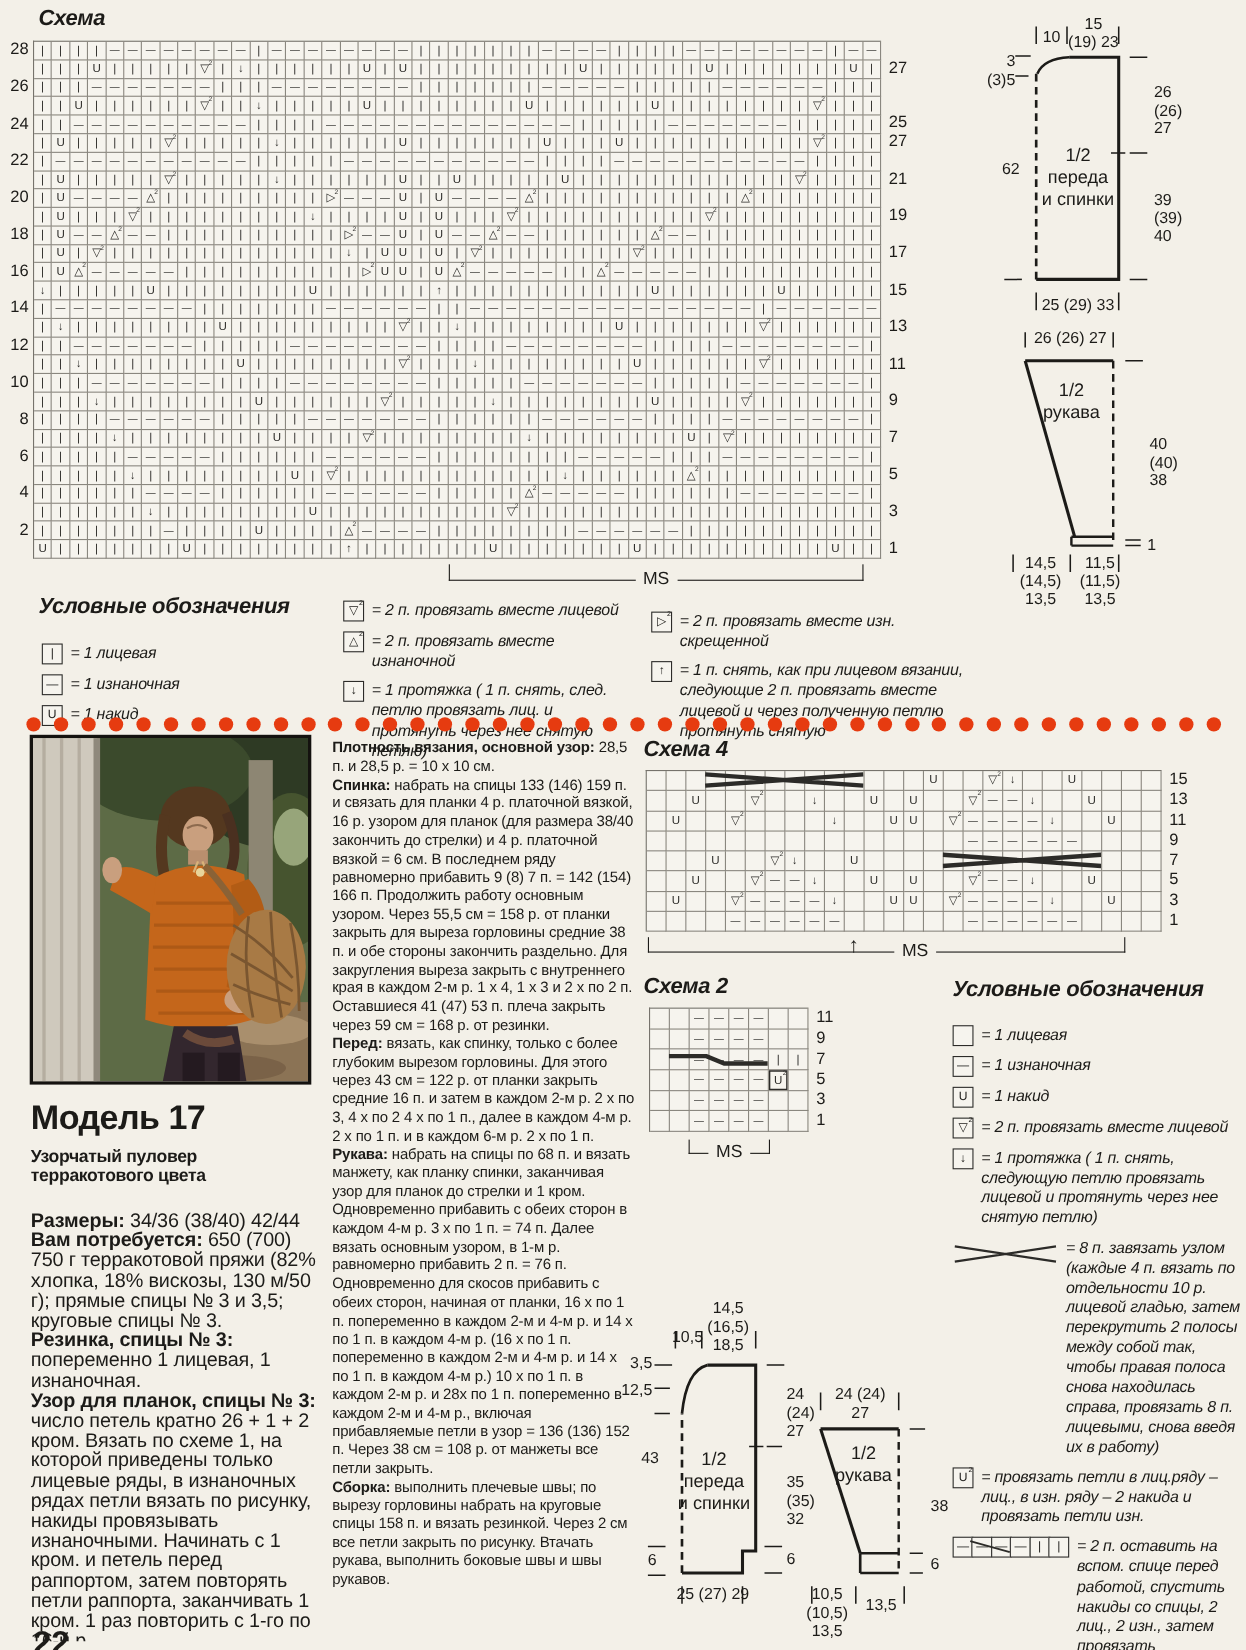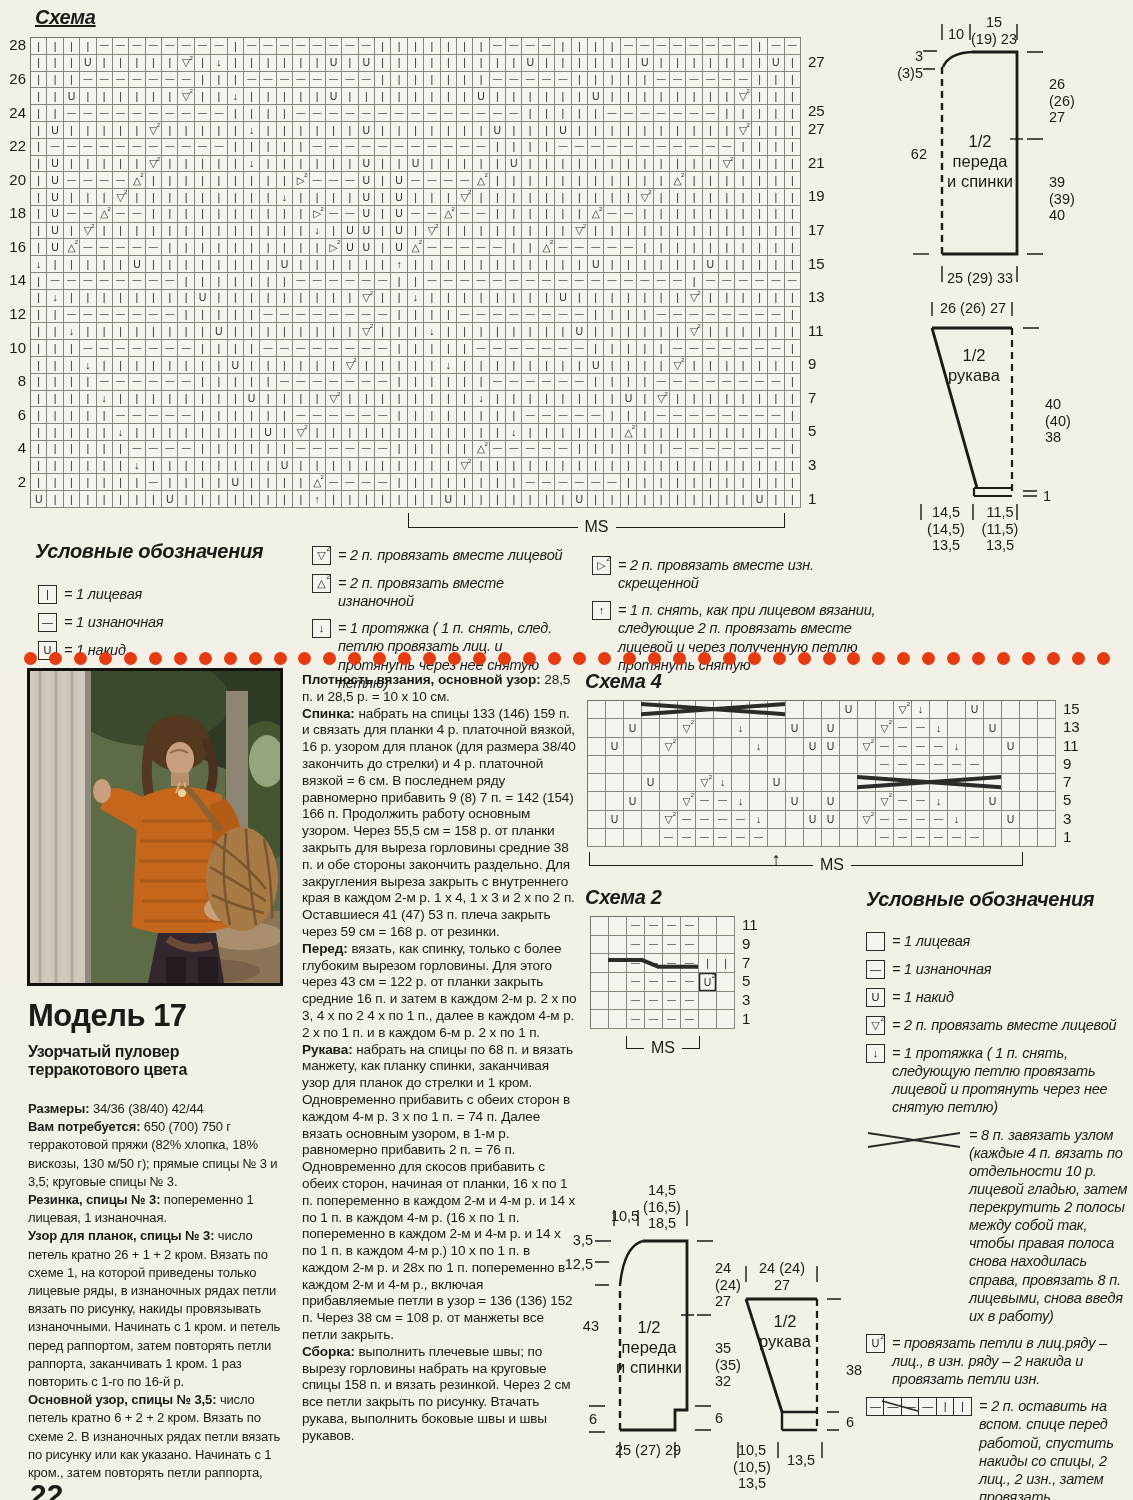--- a/index.html
+++ b/index.html
@@ -23,38 +23,38 @@
   
   .leg-item{display:flex;align-items:flex-start;margin-bottom:9px;}
   .leg-sym{flex:0 0 auto;margin-right:7px;display:flex;align-items:center;}
   .symbox{width:17px;height:17px;border:1.6px solid #2c2b28;display:inline-flex;align-items:center;justify-content:center;
           font-size:11px;position:relative;background:#f6f4ee;line-height:1;}
   .symbox.s2::after{content:"2";position:absolute;top:-1px;right:0px;font-size:6.5px;}
   .leg-text{font-size:14.5px;font-style:italic;line-height:1.25;letter-spacing:-0.2px;}
   
   .body-p{margin:0;font-size:13.6px;line-height:16.8px;letter-spacing:-0.15px;text-align:left;}
   .body-p b{letter-spacing:-0.1px;}
-  .col1 .body-p{line-height:18.2px;font-size:13px;}
+  .col1 .body-p{line-height:18.2px;font-size:18px;}
   .h1{font-size:31px;font-weight:bold;letter-spacing:-0.5px;}
   .h2{font-size:16px;font-weight:bold;line-height:1.15;letter-spacing:-0.3px;}
   
   .mlabel{position:absolute;font-size:14.5px;line-height:1.15;white-space:pre-line;text-align:center;}
   .mlabel.rt{text-align:right;}
   .mlabel.lt{text-align:left;}
   .piece-label{position:absolute;font-size:16.5px;line-height:1.2;white-space:pre-line;text-align:center;}
   .dots{position:absolute;display:flex;justify-content:space-between;}
   .dot{width:13px;height:13px;border-radius:50%;background:#e63b10;}
   .pgnum{position:absolute;font-size:30px;font-weight:bold;}
 </style>
 </head>
 <body>
 
 <div class="page">
 
-  <div class="abs sec-title" style="left:35px;top:6px;text-decoration:underline;">Схема</div>
+  <div class="abs sec-title" style="left:35px;top:6px;">Схема</div>
 
   <div class="abs" style="left: 30px; top: 37px; width: 770px; height: 470px; position: absolute;">
     <div id="mainGrid" class="gridbox" style="left: 0px; top: 0px; width: 770px; height: 470px; grid-template-columns: repeat(47, 1fr); grid-template-rows: repeat(28, 1fr);">
         <div class="cell">|</div>
         <div class="cell">|</div>
         <div class="cell">|</div>
         <div class="cell">|</div>
         <div class="cell dash">—</div>
         <div class="cell dash">—</div>
         <div class="cell dash">—</div>

